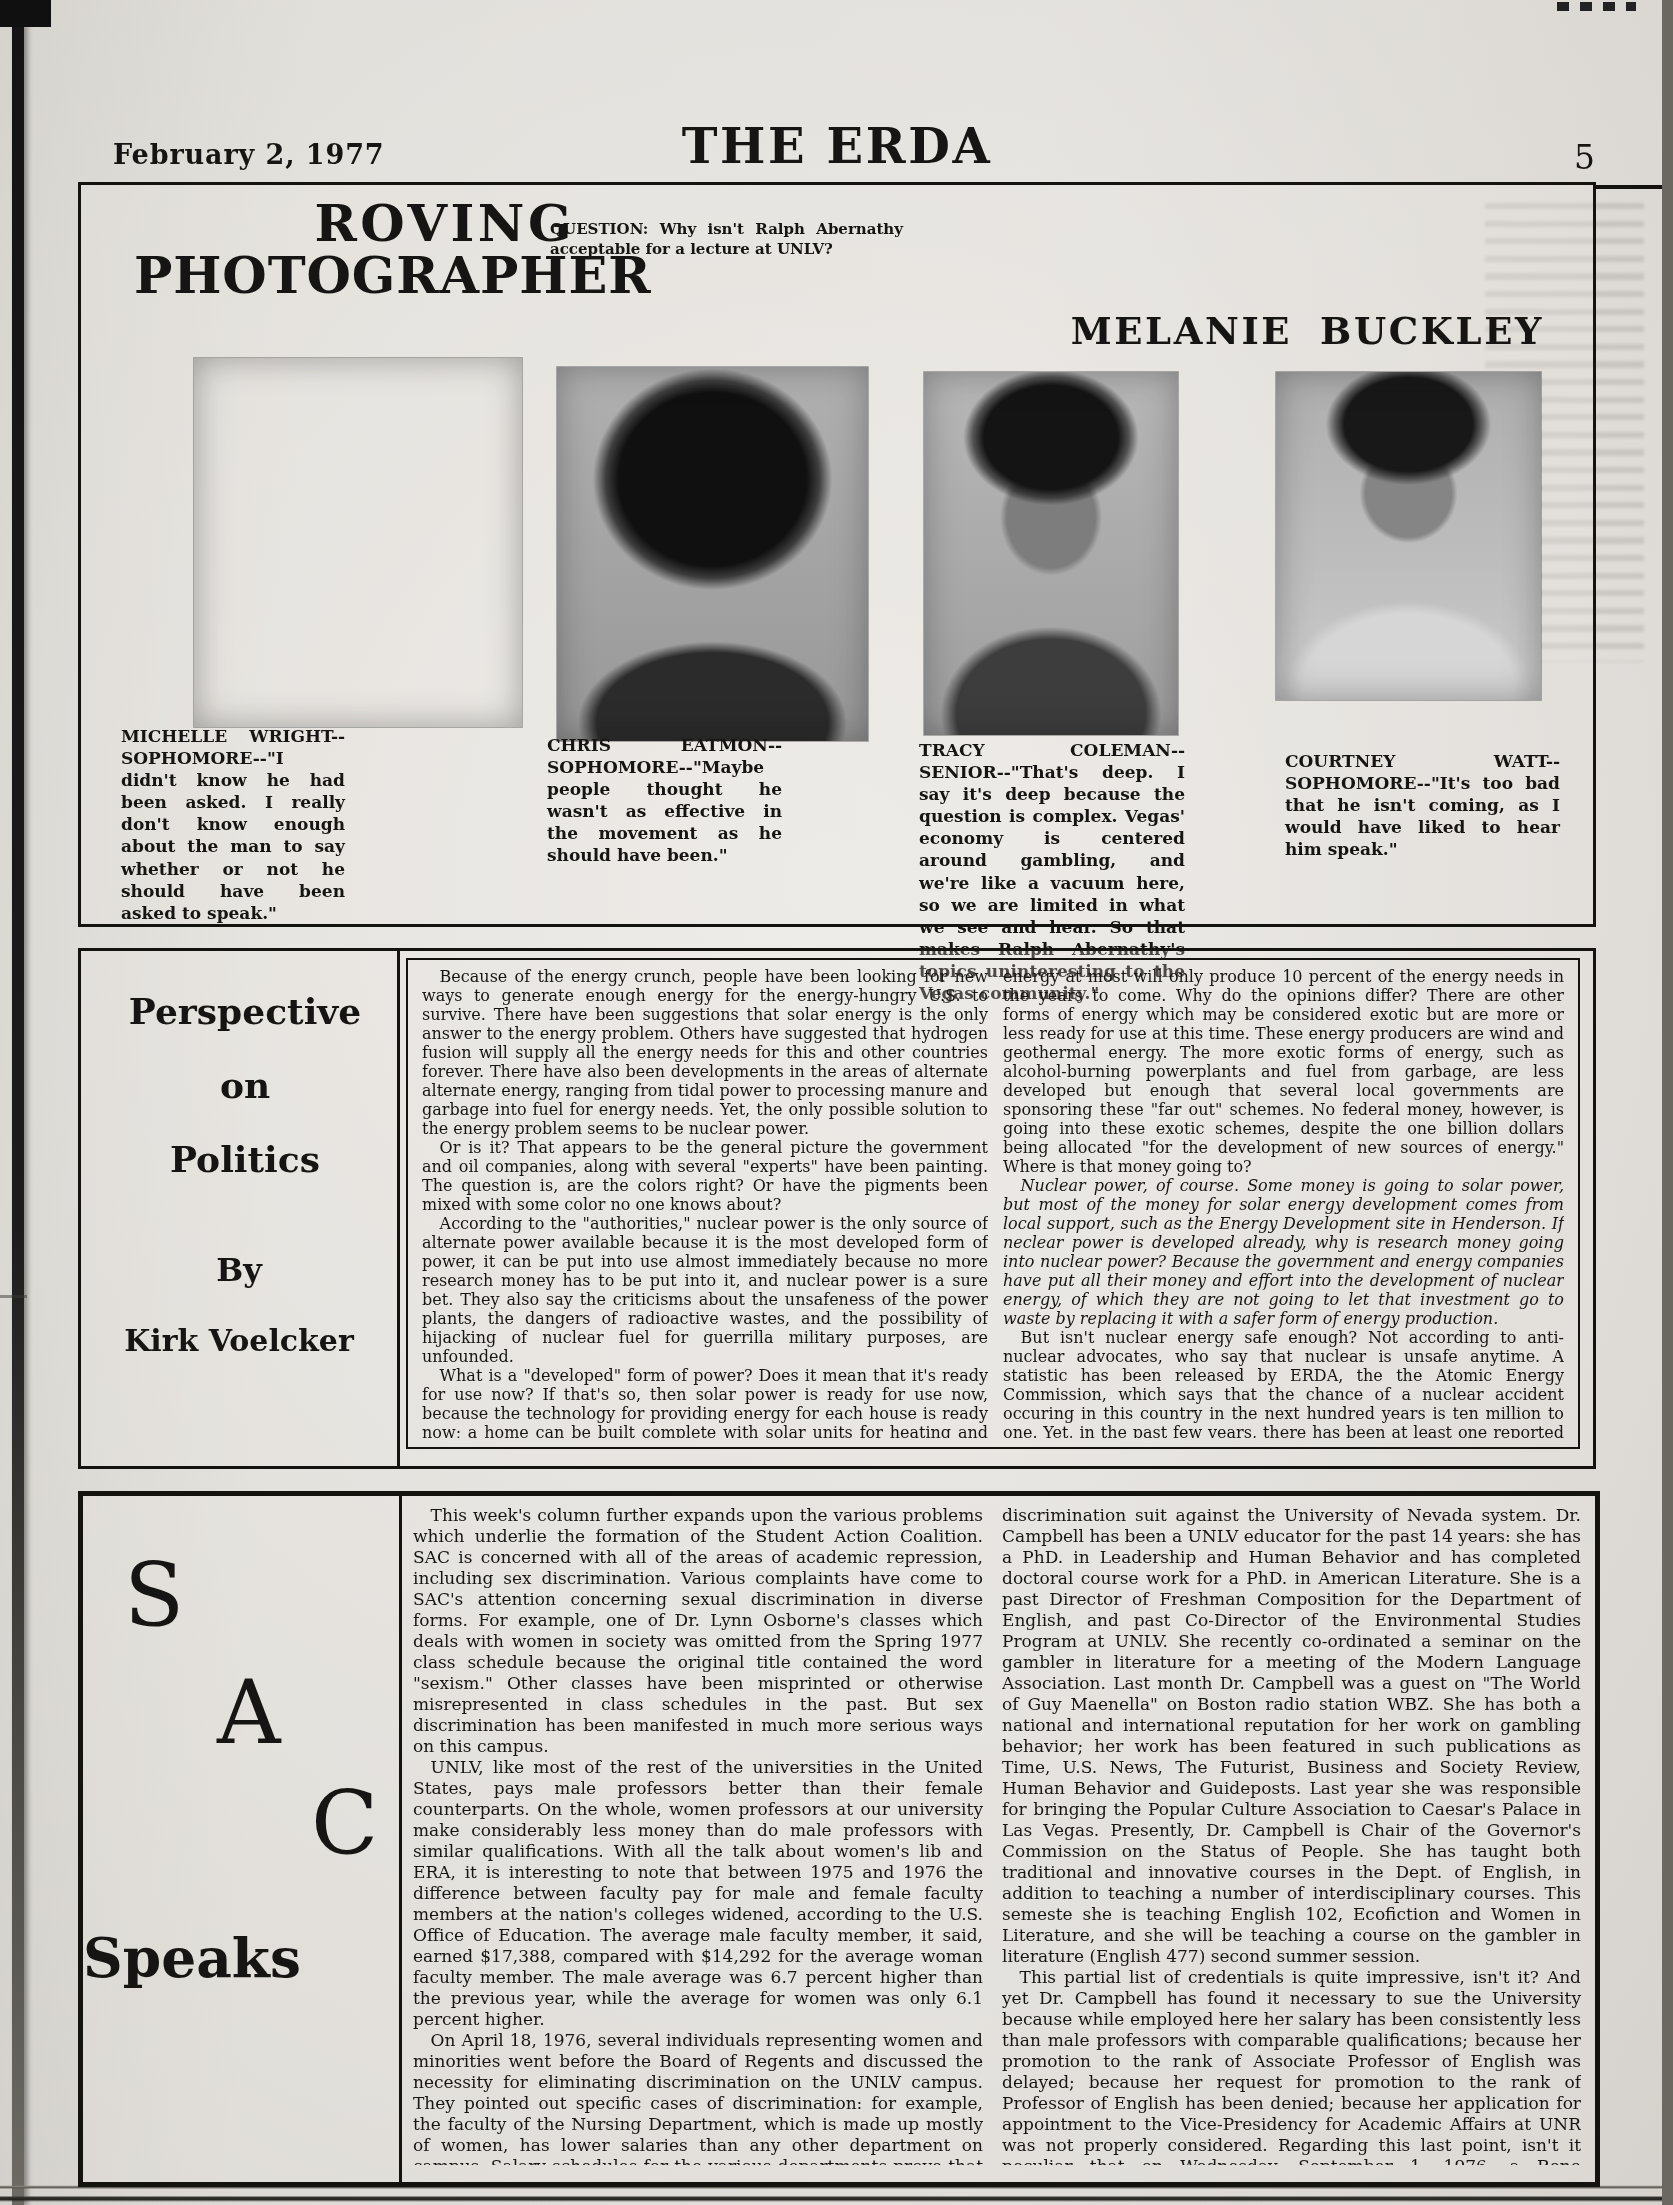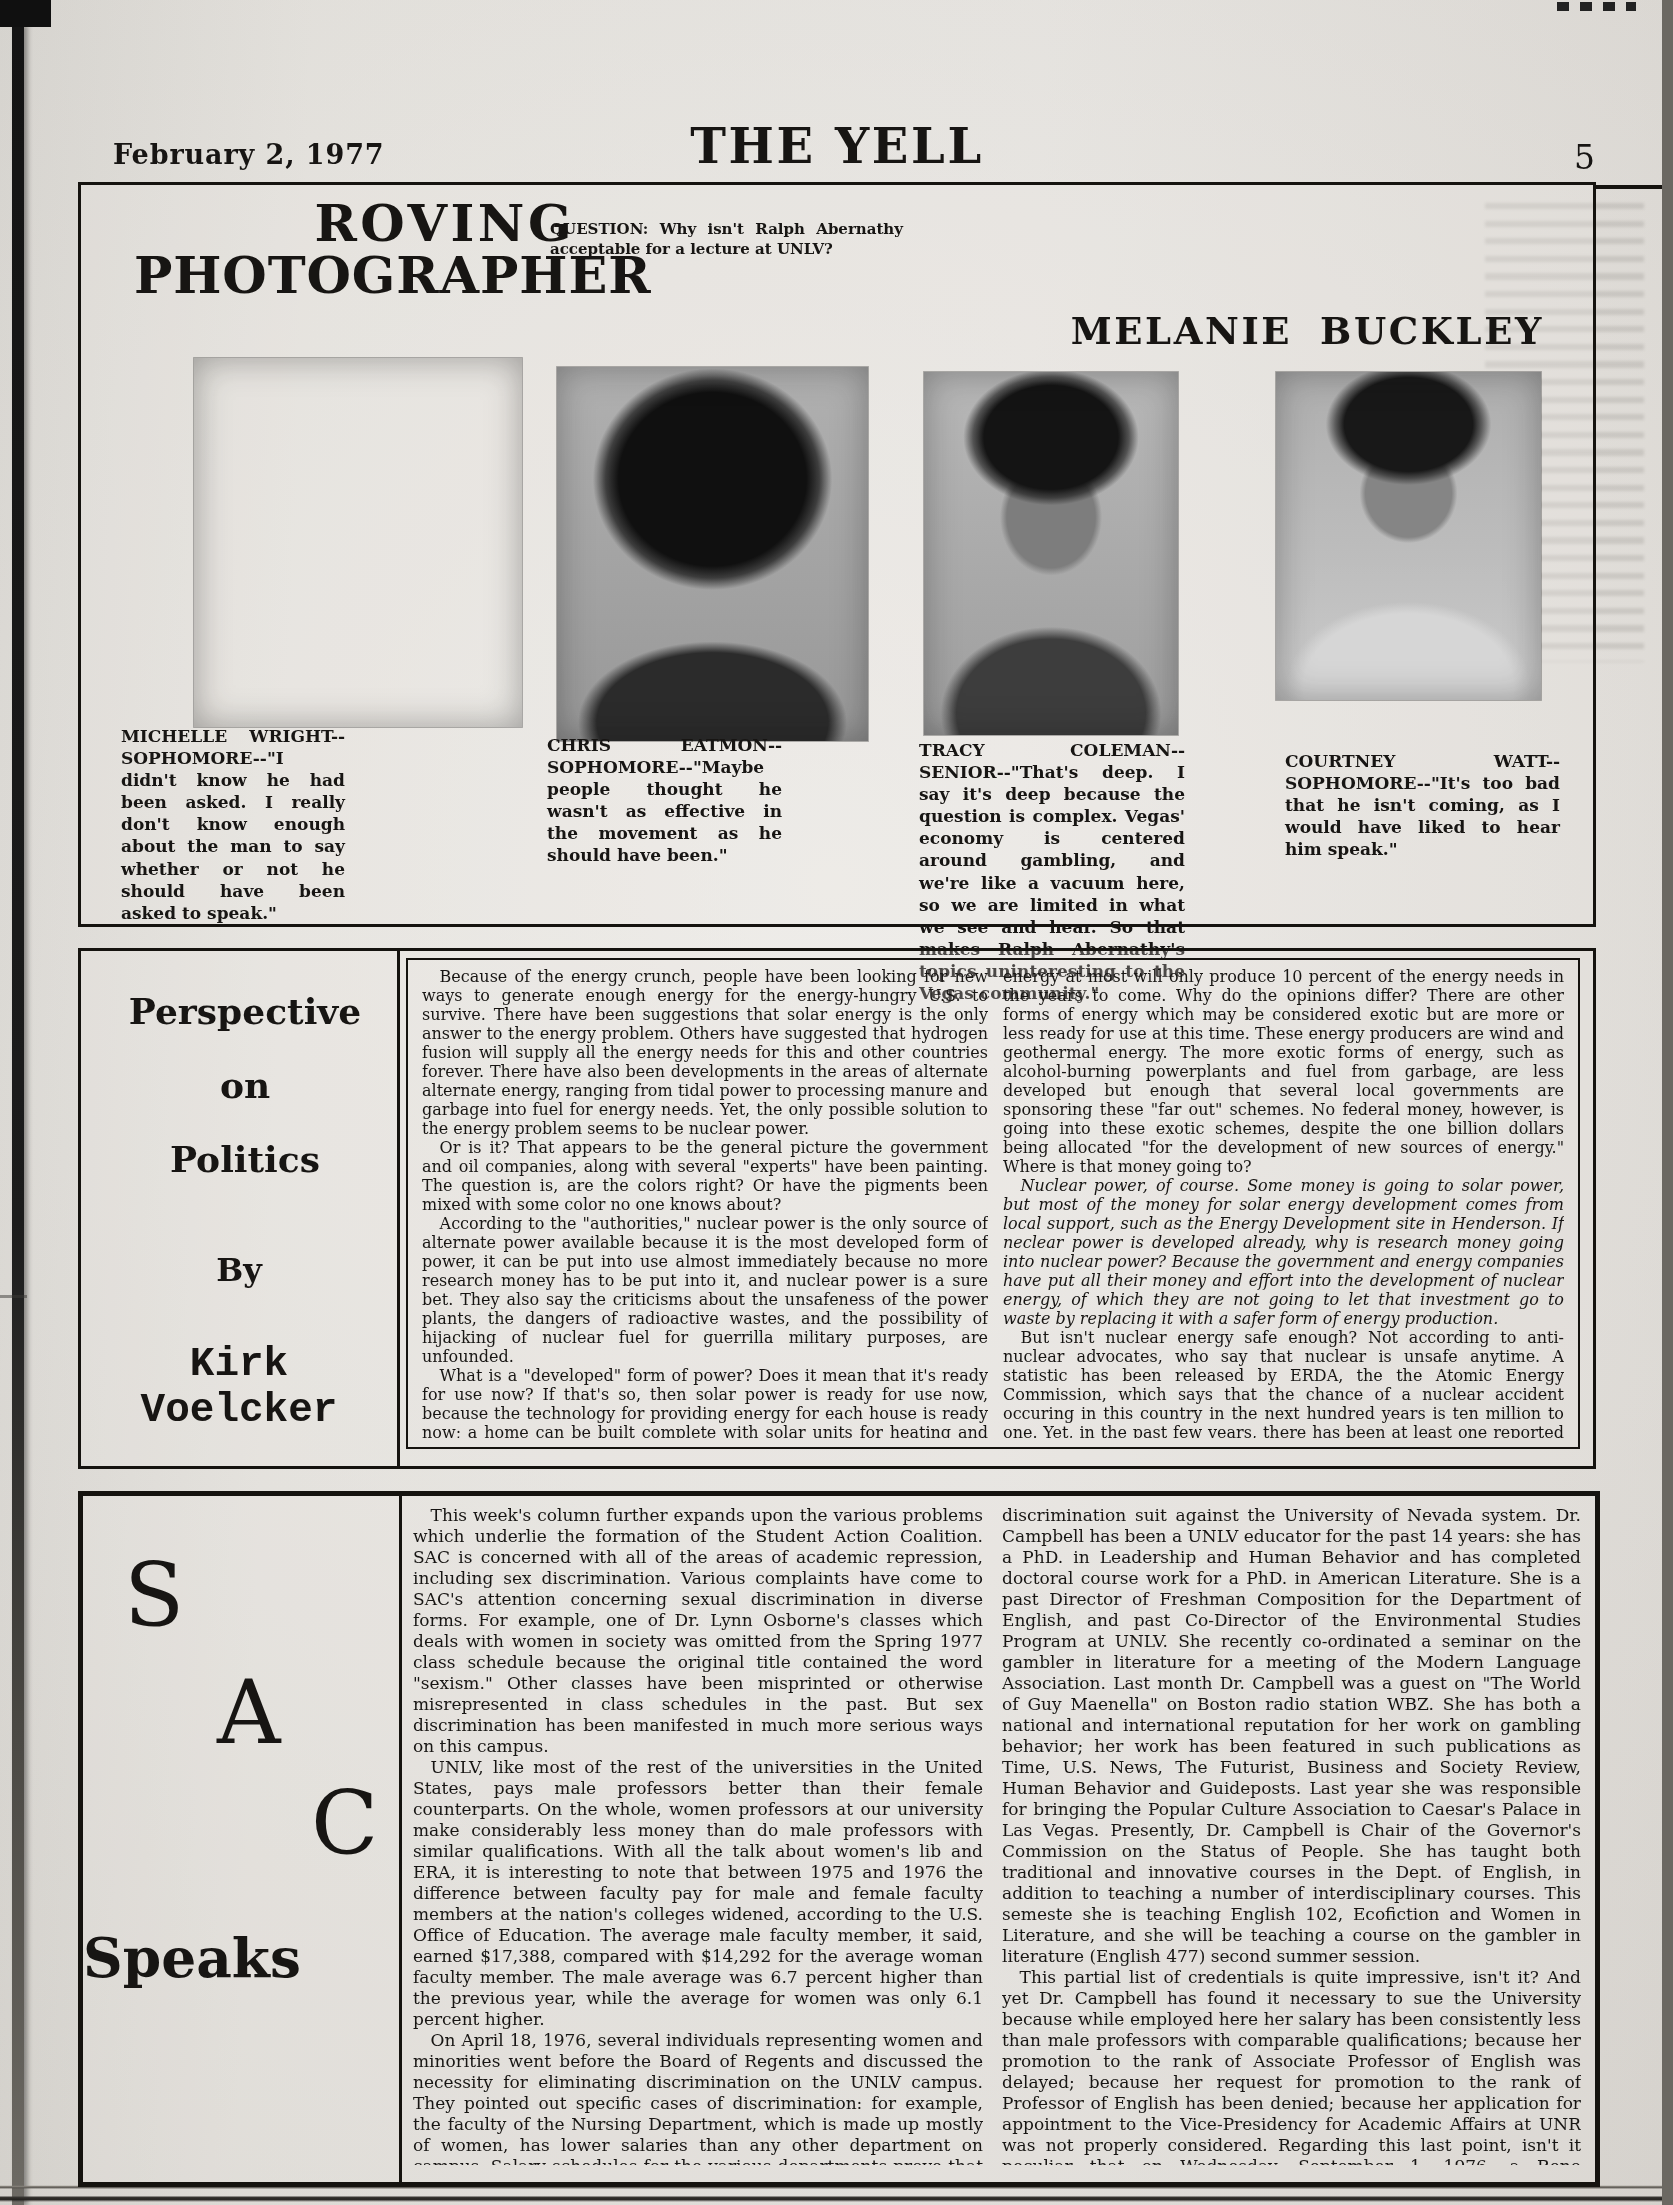--- a/index.html
+++ b/index.html
@@ -87,21 +87,21 @@
   .para{margin:0;text-indent:17.6px;}
   .para.cont{text-indent:0;}
 
   
   .persp-title{position:absolute;left:0;top:0;width:316px;text-align:center;font-weight:bold;}
   .persp-title .big{font-size:36px;margin-top:0;padding-left:6px;}
   .pt1{position:absolute;top:39px;width:100%;}
   .pt2{position:absolute;top:113px;width:100%;}
   .pt3{position:absolute;top:187px;width:100%;}
   .pt4{position:absolute;top:300px;width:100%;font-size:32px;font-weight:bold;}
-  .pt5{position:absolute;top:390px;width:100%;font-size:41px;font-weight:bold;font-family:Liberation Mono, monospace;}
+  .pt5{position:absolute;top:372px;width:100%;font-size:30px;font-weight:bold;}
   .persp-inner{position:absolute;left:325px;top:7px;width:1170px;height:487px;
     border:2.6px solid #15130f;}
   .pcol{position:absolute;top:7px;font-size:16px;line-height:19px;text-align:justify;overflow:hidden;}
   .pcol1{left:14px;width:566px;height:471px;}
   .pcol2{left:595px;width:561px;height:471px;}
   .pcol .para{margin:0;}
   .ital-para{font-style:italic;}
   .pcol p{margin:0;}
 
   
@@ -121,21 +121,21 @@
 <div class="page">
 
   <div class="scan-left-bar"></div>
   <div class="corner-blot"></div>
   <div class="top-right-dashes"></div>
   <div class="ghost-smudge"></div>
   <div class="fold-line"></div>
   <div class="bottom-streaks"></div>
 
   <div class="hdr-date">February 2, 1977</div>
-  <div class="masthead">THE YELL</div>
+  <div class="masthead">THE ERDA</div>
   <div class="page-num">5</div>
   <div class="hdr-rule-ext"></div>
 
   <div class="nbox" id="box-roving">
     <div class="rp-title">
       <div class="l1">ROVING</div>
       <div class="l2">PHOTOGRAPHER</div>
     </div>
     <div class="rp-question">QUESTION:  Why isn't Ralph Abernathy acceptable for a lecture at UNLV?</div>
     <div class="rp-byline">MELANIE BUCKLEY</div>

